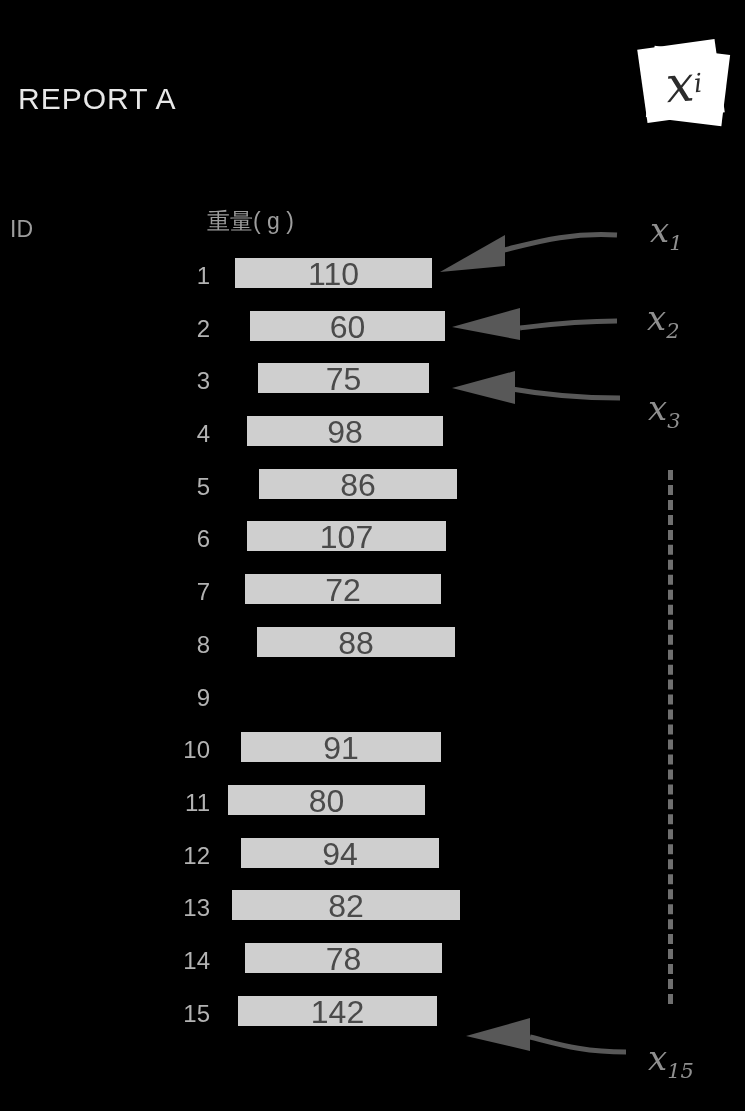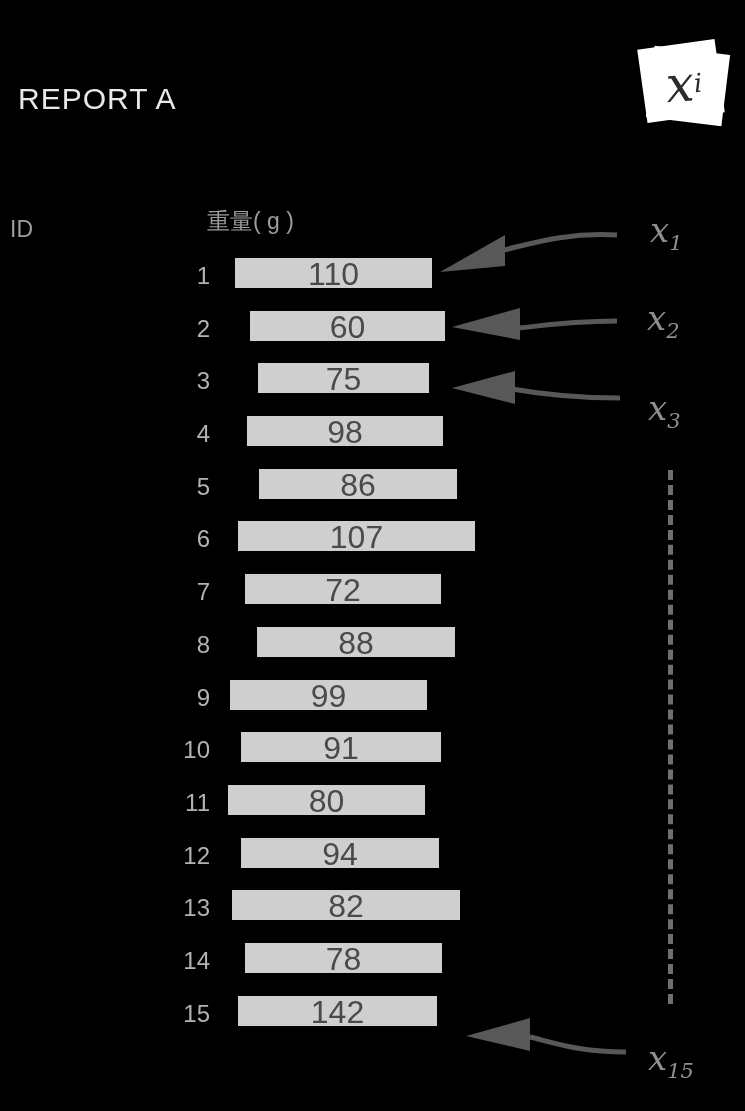--- a/index.html
+++ b/index.html
@@ -197,44 +197,41 @@
 
   <div class="row">
     <div class="row-id">5</div>
     <div class="bar" style="left:259px; width:198px;">
       <div class="bar-value">86</div>
     </div>
   </div>
 
   <div class="row">
     <div class="row-id">6</div>
-    <div class="bar" style="left:238px; width:199px;padding-left:38px;">
+    <div class="bar" style="left:247px; width:199px;">
       <div class="bar-value">107</div>
     </div>
   </div>
 
   <div class="row">
     <div class="row-id">7</div>
     <div class="bar" style="left:245px; width:196px;">
       <div class="bar-value">72</div>
     </div>
   </div>
 
   <div class="row">
     <div class="row-id">8</div>
     <div class="bar" style="left:257px; width:198px;">
       <div class="bar-value">88</div>
     </div>
   </div>
 
   <div class="row">
     <div class="row-id">9</div>
-    <div class="bar" style="left:230px; width:197px;">
-      <div class="bar-value">99</div>
-    </div>
   </div>
 
   <div class="row">
     <div class="row-id">10</div>
     <div class="bar" style="left:241px; width:200px;">
       <div class="bar-value">91</div>
     </div>
   </div>
 
   <div class="row">

